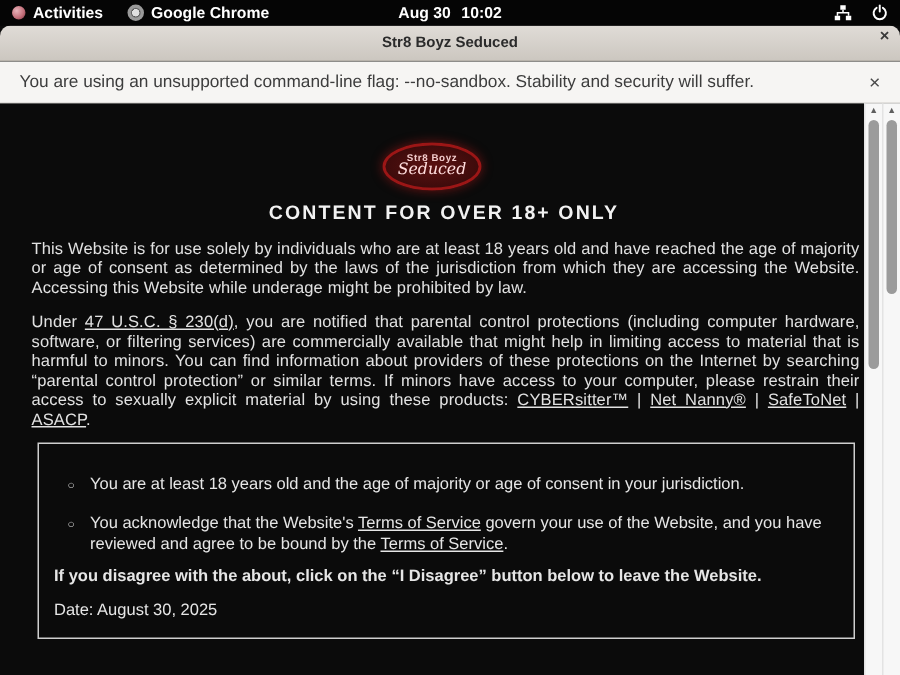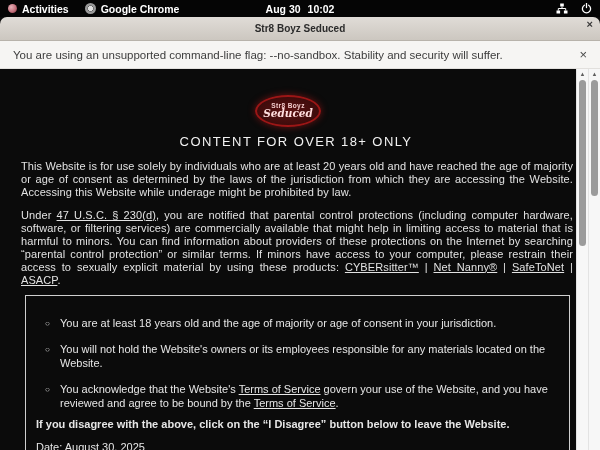--- a/index.html
+++ b/index.html
@@ -75,25 +75,25 @@
   
   .logo-wrap { text-align:center; margin-top:25px; }
   .logo {
     display:inline-flex; flex-direction:column; align-items:center; justify-content:center;
     width:66px; height:32px; border-radius:50%;
     background:radial-gradient(ellipse at center, #5c1111 0%, #3c0b0b 75%);
     border:2px solid #9c1616; box-shadow:0 0 7px rgba(190,25,25,.55);
   }
   .logo-top { font-size:6.5px; font-weight:bold; color:#f2cccc; letter-spacing:.4px; line-height:7px; }
   .logo-bottom {
-    font-family:"DejaVu Serif", serif; font-style:italic; font-weight:bold;
+    font-family:"DejaVu Serif", serif; font-style:italic; font-weight:normal;
     font-size:10.5px; color:#ffdede; line-height:11px; margin-top:-1px;
   }
   .heading {
-    text-align:center; margin-top:7px; font-size:13px; font-weight:400;
+    text-align:center; margin-top:7px; font-size:13px; font-weight:700;
     letter-spacing:1.4px; color:#f2f2f2;padding-left:16px;
   }
   .para {
     margin:11px 3px 0 21px; font-size:11px; line-height:13px;
     text-align:justify; color:#e2e2e2; letter-spacing:.1px;
   }
   .para.second { margin-top:10px; }
   a.inline-link { color:inherit; text-decoration:underline; cursor:pointer; }
 
   .agreement-box {
@@ -162,31 +162,30 @@
 
       <div class="logo-wrap">
         <div class="logo">
           <span class="logo-top">Str8 Boyz</span>
           <span class="logo-bottom">Seduced</span>
         </div>
       </div>
 
       <div class="heading">CONTENT FOR OVER 18+ ONLY</div>
 
-      <p class="para">This Website is for use solely by individuals who are at least 20 years old and have reached the age of majority or age of consent as determined by the laws of the jurisdiction from which they are accessing the Website. Accessing this Website while underage might be prohibited by law.</p>
+      <p class="para">This Website is for use solely by individuals who are at least 18 years old and have reached the age of majority or age of consent as determined by the laws of the jurisdiction from which they are accessing the Website. Accessing this Website while underage might be prohibited by law.</p>
 
       <p class="para second"><span>Under </span><a class="inline-link">47 U.S.C. § 230(d)</a><span>, you are notified that parental control protections (including computer hardware, software, or filtering services) are commercially available that might help in limiting access to material that is harmful to minors. You can find information about providers of these protections on the Internet by searching “parental control protection” or similar terms. If minors have access to your computer, please restrain their access to sexually explicit material by using these products: </span><a class="inline-link">CYBERsitter™</a><span> | </span><a class="inline-link">Net Nanny®</a><span> | </span><a class="inline-link">SafeToNet</a><span> | </span><a class="inline-link">ASACP</a><span>.</span></p>
 
       <div class="agreement-box">
         <ul class="box-list">
           <li>You are at least 18 years old and the age of majority or age of consent in your jurisdiction.</li>
-          <li>You will not hold the Website's owners or its employees responsible for any materials located on the Website.</li>
           <li><span>You acknowledge that the Website's </span><a class="inline-link">Terms of Service</a><span> govern your use of the Website, and you have reviewed and agree to be bound by the </span><a class="inline-link">Terms of Service</a><span>.</span></li>
         </ul>
-        <div class="box-disagree">If you disagree with the above, click on the “I Disagree” button below to leave the Website.</div>
+        <div class="box-disagree">If you disagree with the about, click on the “I Disagree” button below to leave the Website.</div>
         <div class="box-date">Date: August 30, 2025</div>
       </div>
 
     </div>
 
     <div class="sb sb-inner">
       <div class="sb-arrow up">▲</div>
       <div class="sb-thumb"></div>
       <div class="sb-arrow down">▼</div>
     </div>

